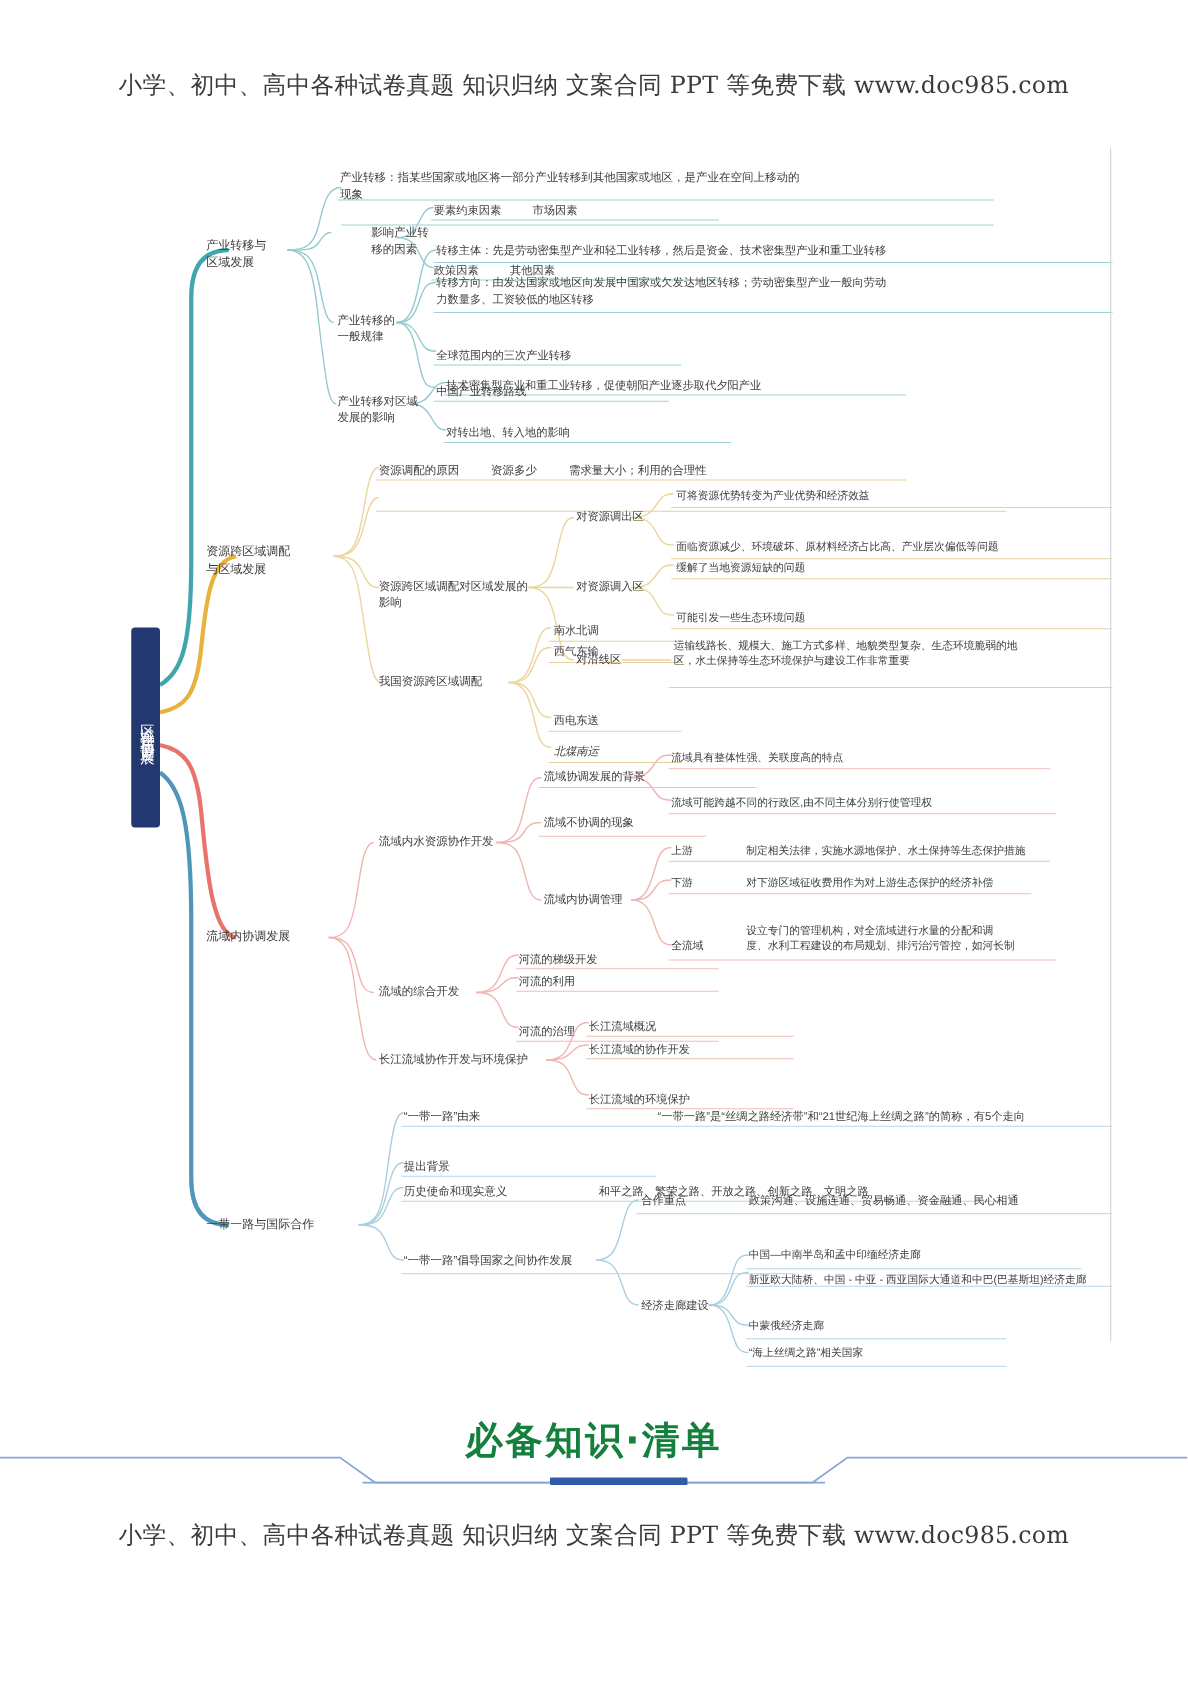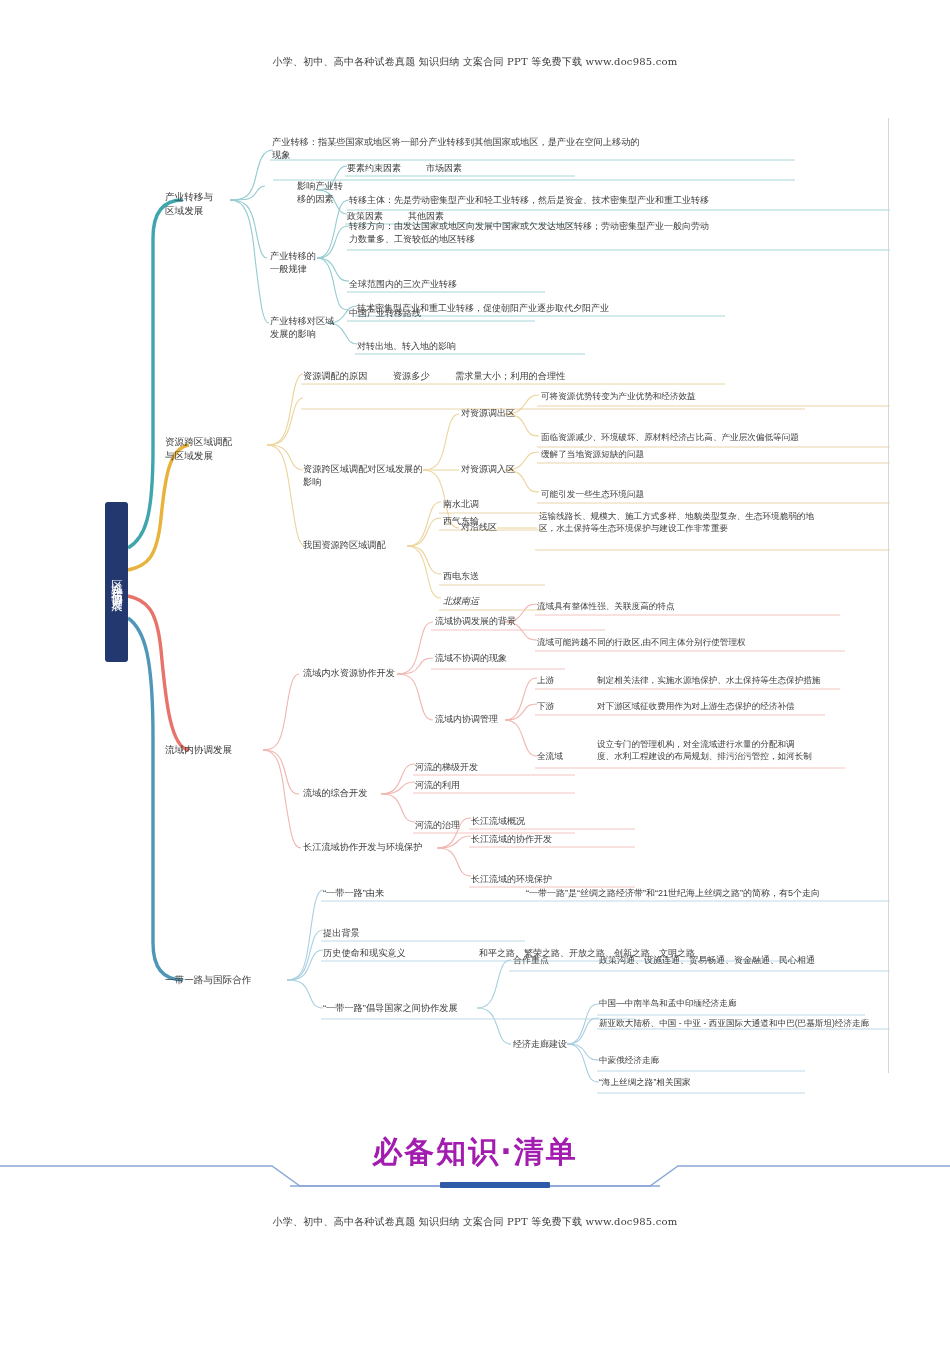--- a/index.html
+++ b/index.html
@@ -3,21 +3,21 @@
 <meta charset="utf-8">
 <style>
   html,body{margin:0;padding:0;}
   body{
     width:950px;height:1347px;background:#ffffff;
     font-family:"Liberation Sans","DejaVu Sans",sans-serif;
     color:#3a3a3a;position:relative;overflow:hidden;
   }
   .page-header,.page-footer{
     position:absolute;left:0;width:950px;text-align:center;
-    font-size:10px;color:#3b3b3b;letter-spacing:.2px;
+    font-size:19px;color:#3b3b3b;letter-spacing:.2px;
     font-family:"DejaVu Serif","Liberation Serif",serif;
   }
   .page-header{top:55px;}
   .page-footer{top:1215px;}
 
   
   #mindmap{
     position:absolute;left:105px;top:118px;
     width:785px;height:955px;
   }
@@ -47,21 +47,21 @@
   .node.l2{font-size:9.2px;}
   .node.l3{font-size:9.0px;}
   .node.l4{font-size:8.6px;line-height:12.4px;}
 
   
   .banner{
     position:absolute;left:0;top:1110px;width:950px;height:95px;
   }
   .banner-title{
     position:absolute;left:0;top:22px;width:950px;text-align:center;
-    font-size:30px;font-weight:bold;color:#a21caf;letter-spacing:2px;
+    font-size:30px;font-weight:bold;color:#15803d;letter-spacing:2px;
     font-family:"DejaVu Sans","Liberation Sans",sans-serif;
   }
   .banner svg{position:absolute;left:0;top:0;width:950px;height:95px;}
 </style>
 </head>
 <body>
 
 <div class="page-header">
   <span>小学、初中、高中各种试卷真题 知识归纳 文案合同 PPT 等免费下载  www.doc985.com</span>
 </div>

